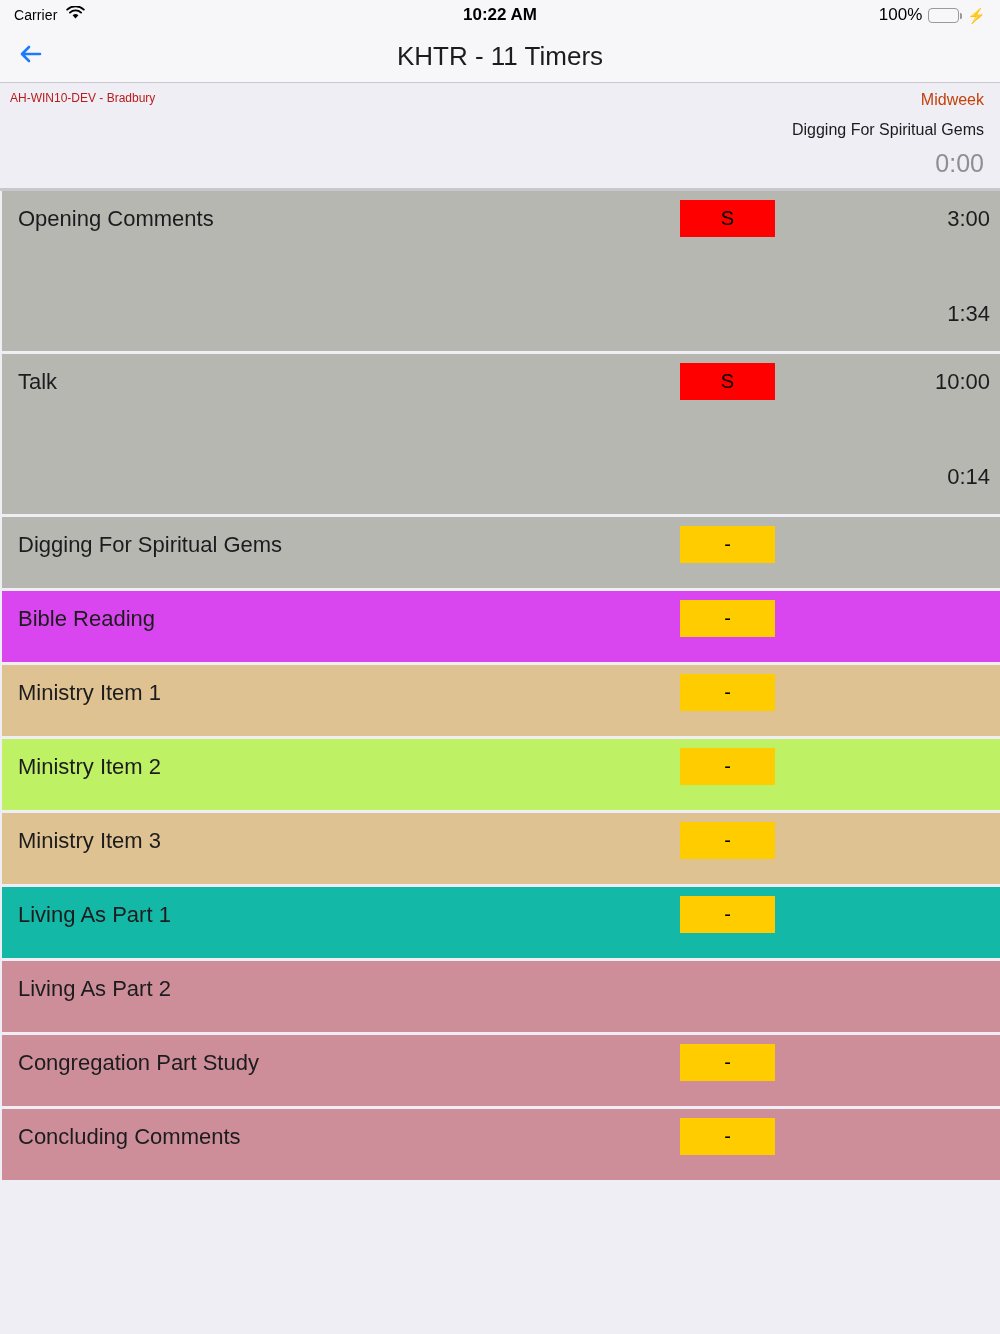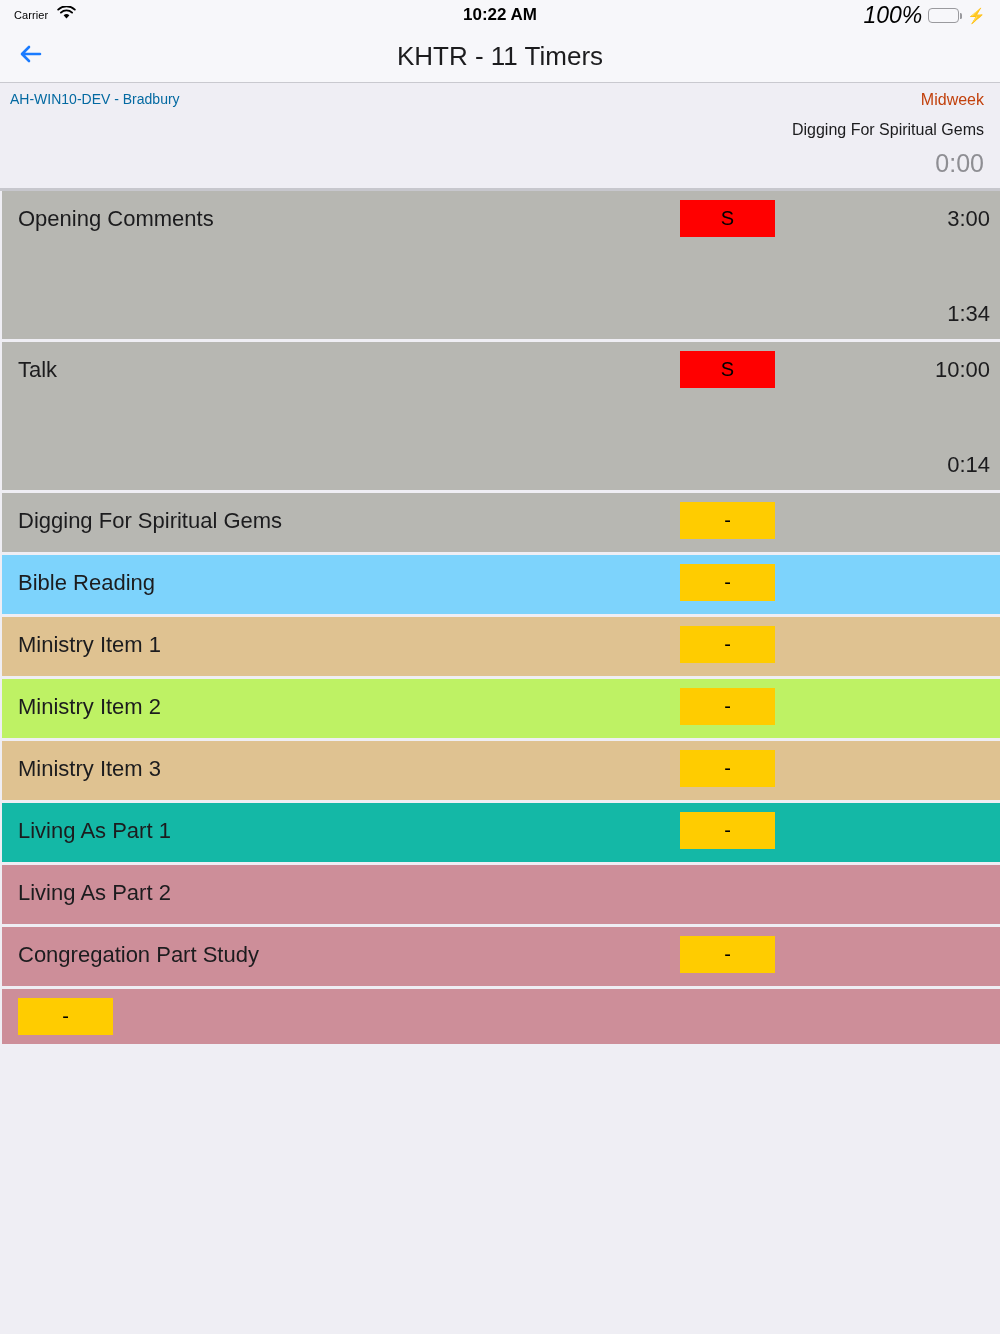--- a/index.html
+++ b/index.html
@@ -12,32 +12,32 @@
 
   
   .statusbar {
     height:30px; width:100%;
     display:flex; align-items:center;
     padding:0 14px;
     background:#f7f7fa;
     position:relative;
   }
   .sb-left { display:flex; align-items:center; gap:9px; }
-  .sb-carrier { font-size:11px; color:#000; letter-spacing:.1px; }
+  .sb-carrier { font-size:14px; color:#000; letter-spacing:.1px; }
   .sb-center {
     position:absolute; left:0; right:0; top:0; bottom:0;
     display:flex; align-items:center; justify-content:center;
     font-size:17px; font-weight:bold; color:#000;
     pointer-events:none;
   }
   .sb-right {
     margin-left:auto; display:flex; align-items:center; gap:6px;
     position:relative; z-index:2;
   }
-  .sb-battpct { font-size:23px; color:#000;font-style:italic; }
+  .sb-battpct { font-size:17px; color:#000; }
   .batt {
     width:31px; height:15px;
     border:1.6px solid #9a9a9e; border-radius:4px;
     padding:1.5px; position:relative;
   }
   .batt-fill { height:100%; border-radius:1.5px; }
   .batt-cap {
     position:absolute; right:-4px; top:4.2px;
     width:2.4px; height:6px; border-radius:0 1.5px 1.5px 0;
     background:#9a9a9e;
@@ -63,36 +63,36 @@
     pointer-events:none;
   }
 
   
   .info {
     background:#efeef4;
     padding:8px 16px 10px 10px;
     border-bottom:3px solid #c7c7cd;
   }
   .info-row1 { display:flex; justify-content:space-between; align-items:flex-start; }
-  .info-host { font-size:14px; color:#0369a1; }
+  .info-host { font-size:12px; color:#b91c1c; }
   .info-type { font-size:16px; color:#c2410c; }
   .info-section {
     text-align:right; font-size:16px; color:#1c1c1e; margin-top:12px;
   }
   .info-clock {
     text-align:right; font-size:25px; color:#8e8e93; margin-top:10px;
   }
 
   
   .list { width:100%; padding:0 0 0 2px; }
   .row {
     position:relative;
     display:flex; align-items:flex-start;
     margin-bottom:3px;
-    padding:0 10px 4px 16px;
+    padding:0 10px 16px 16px;
     min-height:55px;
   }
   .row.tall { min-height:97px; }
   .row-label {
     flex:1;
     font-size:22px; color:#1c1c1e;
     line-height:55px;
     white-space:nowrap;
   }
   .row-btnwrap {
@@ -185,21 +185,21 @@
     </div>
     <div class="row" style="background: rgb(183, 183, 178);">
       <div class="row-label">Digging For Spiritual Gems</div>
       <div class="row-btnwrap">
         <button class="row-btn" style="background: rgb(255, 204, 0);">-</button>
       </div>
       <div class="row-times">
         <span class="t1"></span>
       </div>
     </div>
-    <div class="row" style="background: #7dd3fc;">
+    <div class="row" style="background: #d946ef;">
       <div class="row-label">Bible Reading</div>
       <div class="row-btnwrap">
         <button class="row-btn" style="background: rgb(255, 204, 0);">-</button>
       </div>
       <div class="row-times">
         <span class="t1"></span>
       </div>
     </div>
     <div class="row" style="background: rgb(223, 194, 145);">
       <div class="row-label">Ministry Item 1</div>
@@ -249,20 +249,21 @@
     <div class="row" style="background: rgb(205, 142, 153);">
       <div class="row-label">Congregation Part Study</div>
       <div class="row-btnwrap">
         <button class="row-btn" style="background: rgb(255, 204, 0);">-</button>
       </div>
       <div class="row-times">
         <span class="t1"></span>
       </div>
     </div>
     <div class="row" style="background: rgb(205, 142, 153);">
+      <div class="row-label">Concluding Comments</div>
       <div class="row-btnwrap">
         <button class="row-btn" style="background: rgb(255, 204, 0);">-</button>
       </div>
       <div class="row-times">
         <span class="t1"></span>
       </div>
     </div>
   </div>
 
 </body></html>

